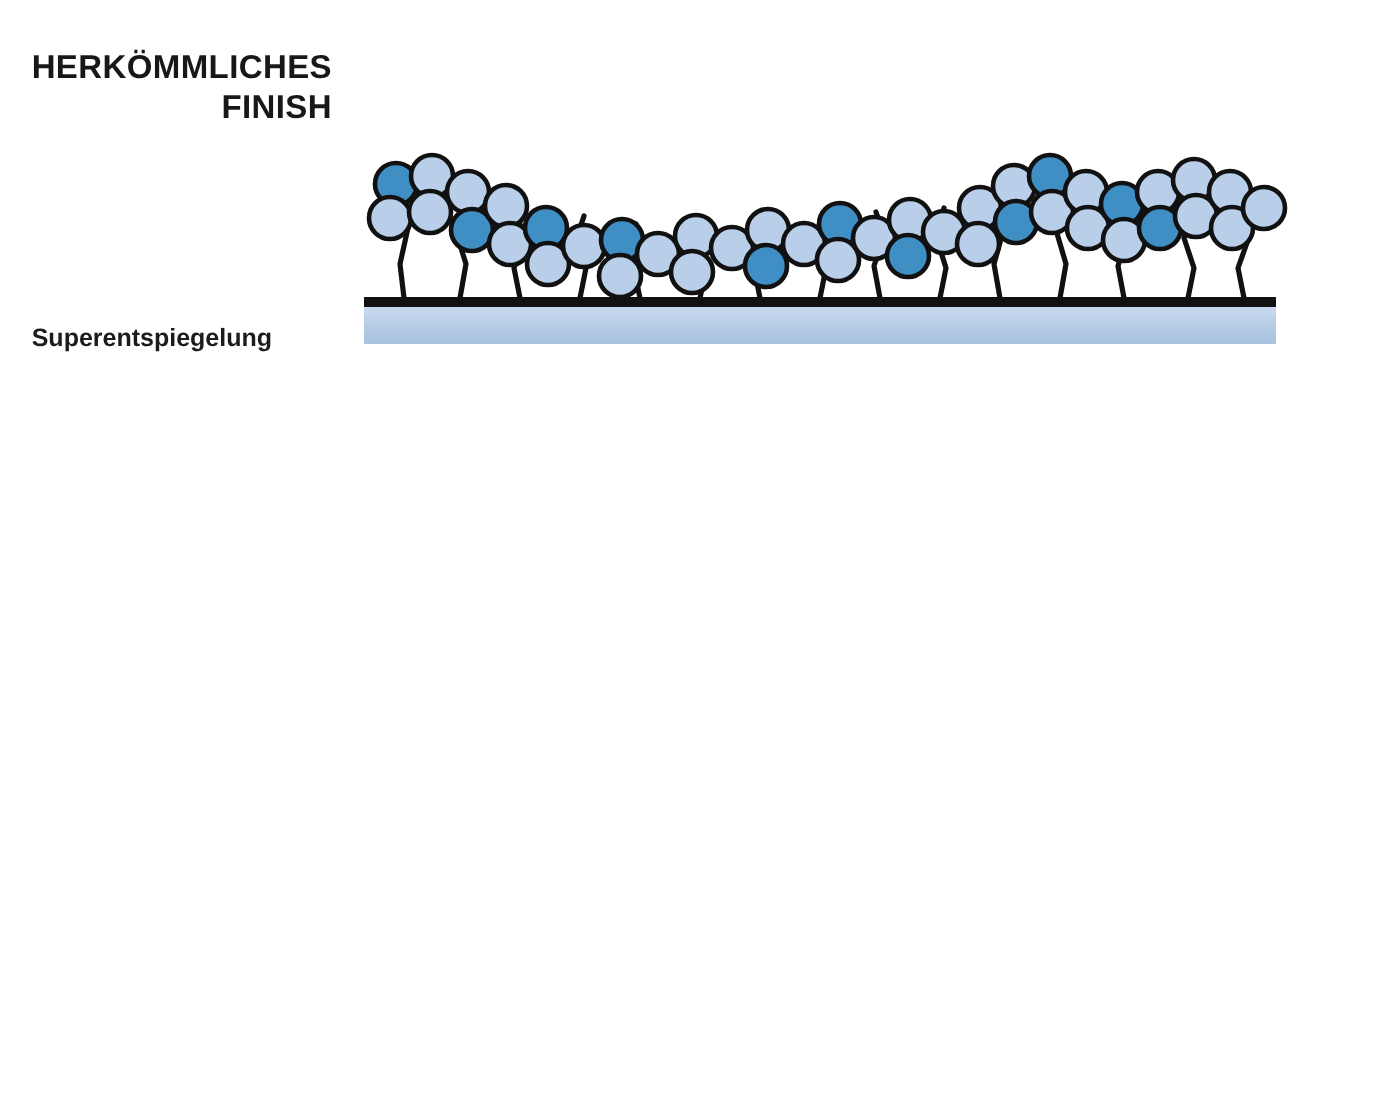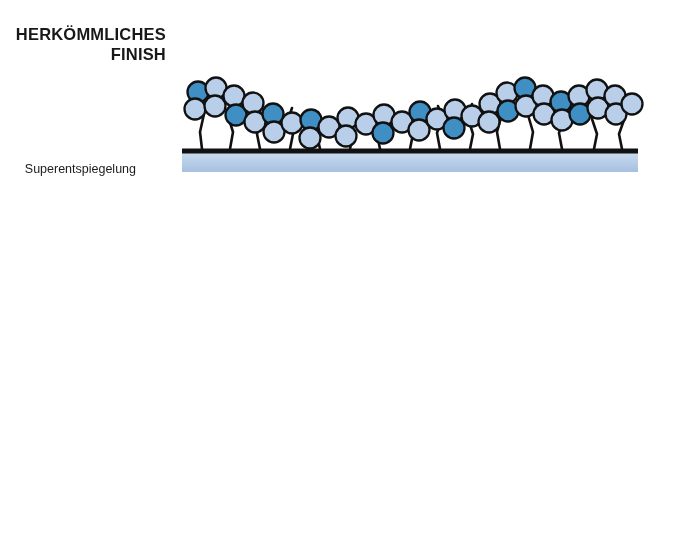--- a/index.html
+++ b/index.html
@@ -39,21 +39,21 @@
     font-size: 16.5px;
     text-transform: uppercase;
   }
 
   .substrate-label {
     position: absolute;
     width: 136px;
     text-align: right;
     font-size: 12.5px;
     color: #1c1c1c;
-    font-weight: normal;
+    font-weight: bold;
   }
   #substrate-label-top { left: 0px; top: 162px; }
 
   .caption {
     position: absolute;
     font-size: 15px;
     color: #141414;
     white-space: nowrap;
   }
   #caption-top { left: 186px; top: 191px; font-weight: normal; }

